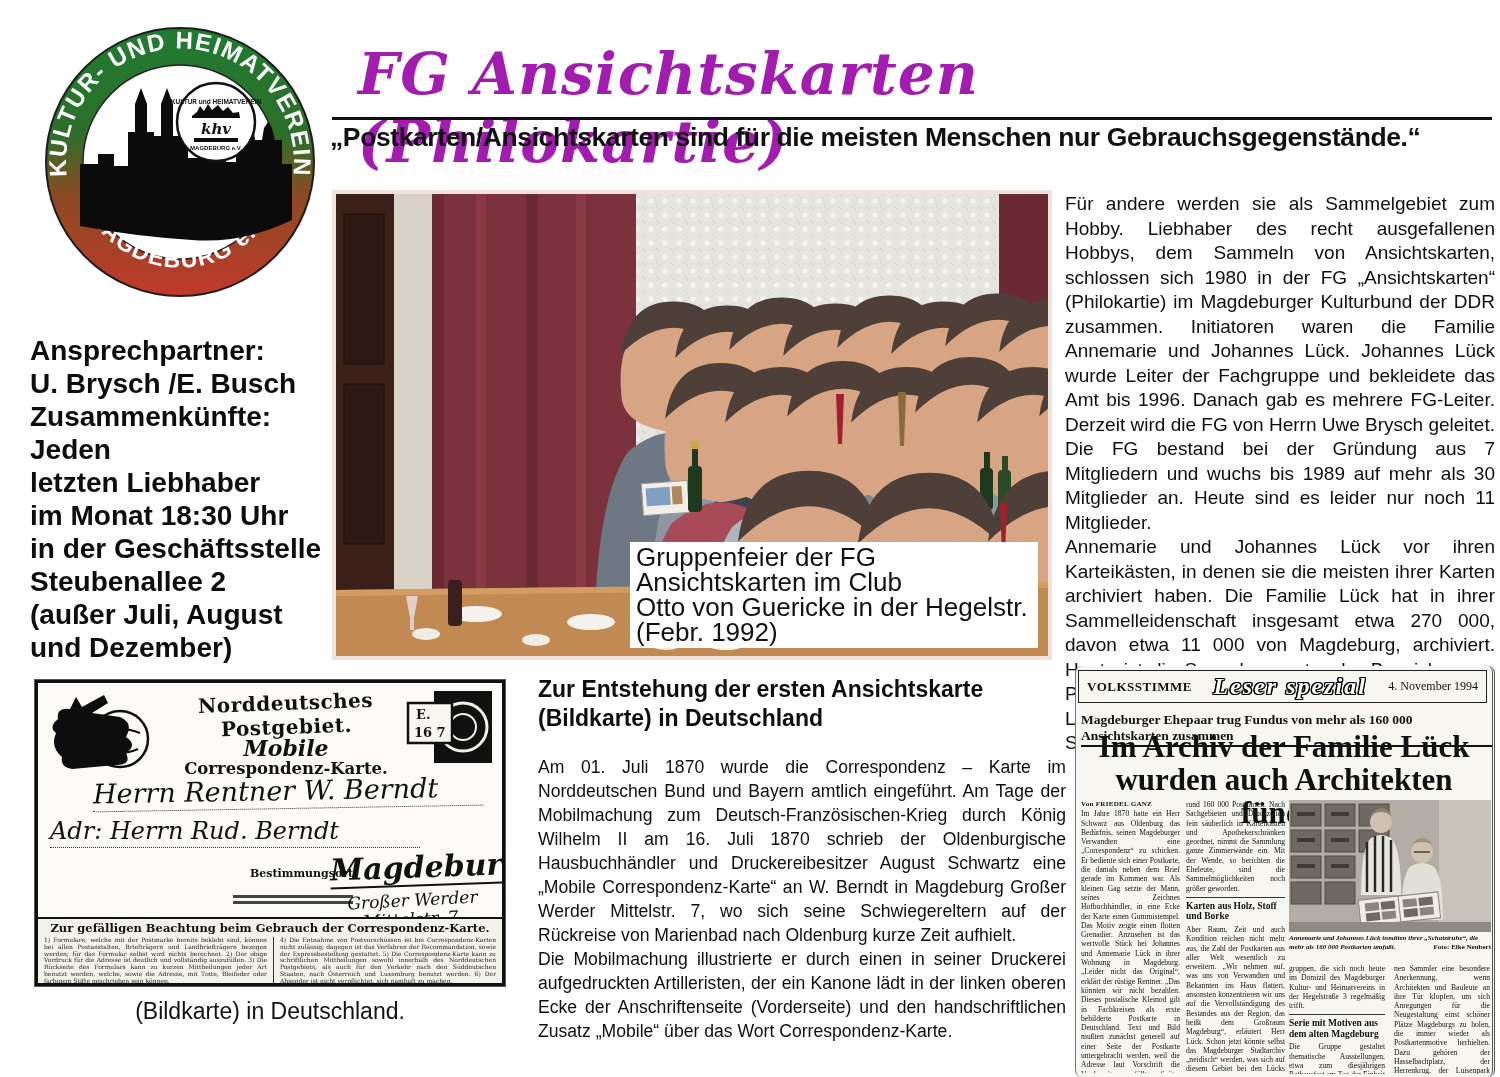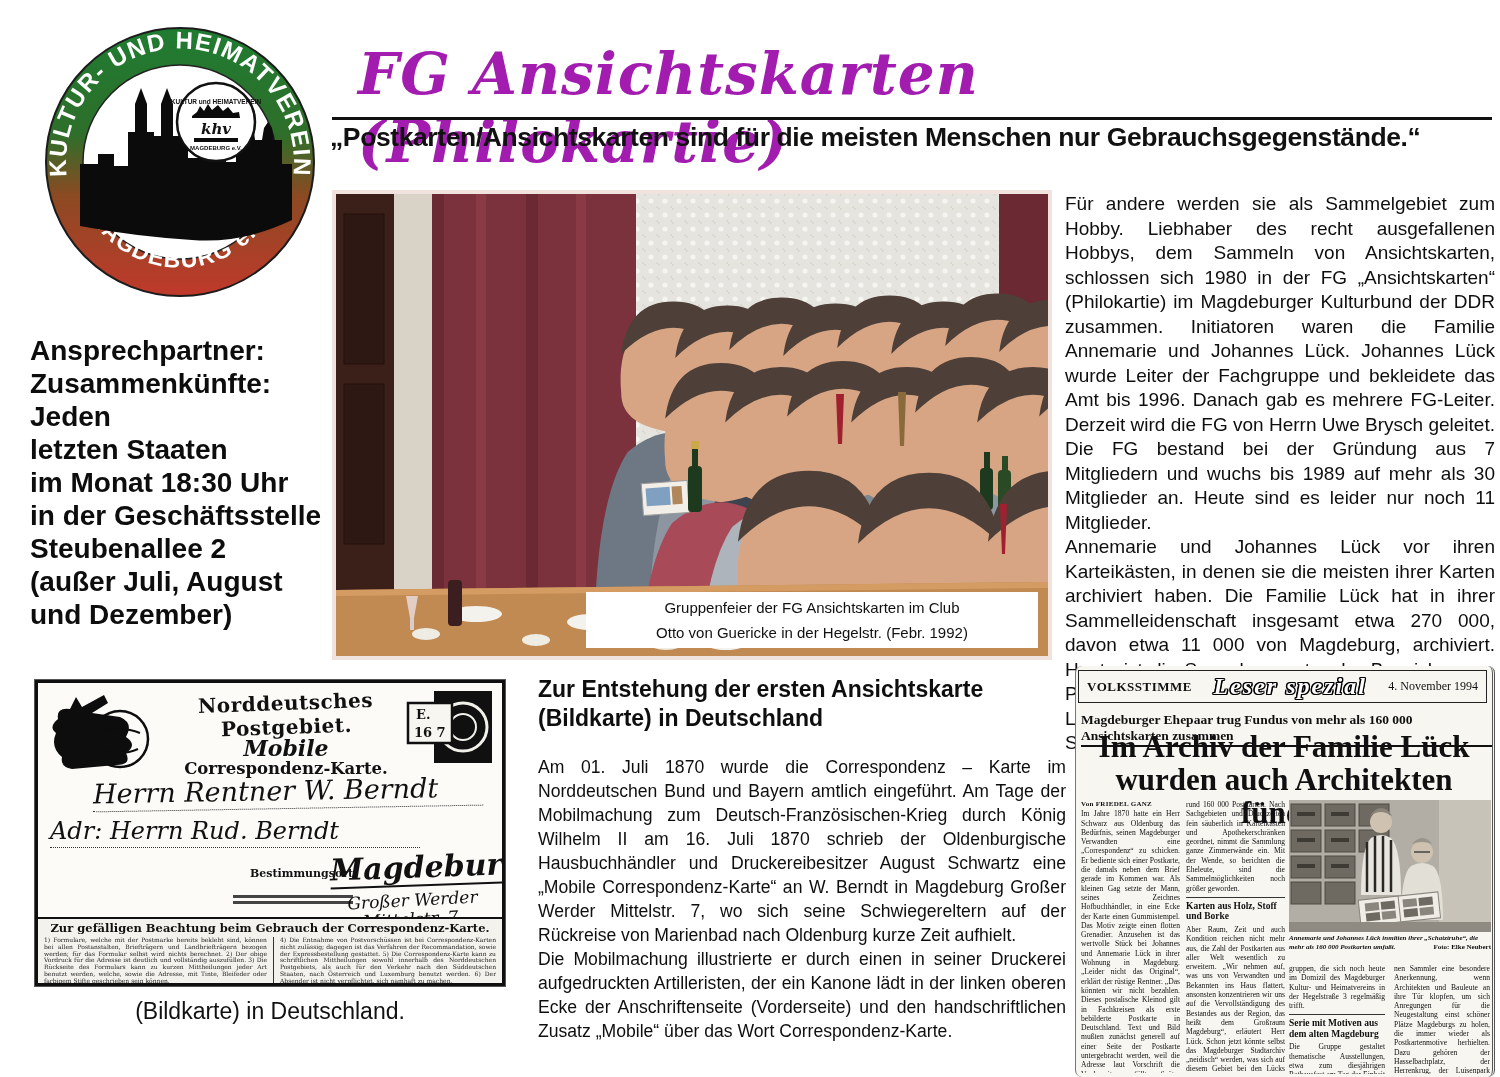--- a/index.html
+++ b/index.html
@@ -14,22 +14,22 @@
   .quote-head { position:absolute; left:330px; top:122px; width:1168px;
     font-weight:bold; font-size:26.5px; letter-spacing:-0.4px; color:#111; }
 
   
   .sidebar { position:absolute; left:30px; top:334px; width:302px;
     font-weight:bold; font-size:28px; line-height:33px; color:#0d0d0d; }
 
   
   .photo-wrap { position:absolute; left:332px; top:190px; width:720px; height:470px;
     border:4px solid #f0e3dd; background:#7b323c; }
-  .photo-caption { position:absolute; right:10px; bottom:8px; width:452px;
-    background:#ffffff; text-align:center; font-size:15px; line-height:25px;
+  .photo-caption { position:absolute; right:10px; bottom:8px; width:408px;
+    background:#ffffff; text-align:left; font-size:26px; line-height:25px;
     color:#111; padding:3px 6px; }
 
   
   .right-col { position:absolute; left:1065px; top:192px; width:430px;
     font-size:19px; line-height:24.5px; text-align:justify; color:#0e0e0e; }
 
   
   .entstehung { position:absolute; left:538px; top:675px; width:528px; color:#0e0e0e; }
   .entstehung h2 { font-size:23px; line-height:29px; font-weight:bold; margin-bottom:22px; }
   .entstehung p { font-size:17.6px; line-height:24px; text-align:justify; }
@@ -135,23 +135,24 @@
       </g>
     </svg>
   </div>
 
   <div class="main-title">FG Ansichtskarten (Philokartie)</div>
   <div class="title-rule"></div>
   <div class="quote-head">„Postkarten/Ansichtskarten sind für die meisten Menschen nur Gebrauchsgegenstände.“</div>
 
   <div class="sidebar">
     <div>Ansprechpartner:</div>
+    <div>U. Brysch /E. Busch</div>
     <div>Zusammenkünfte:</div>
     <div>Jeden</div>
-    <div>letzten Staaten</div>
+    <div>letzten Liebhaber</div>
     <div>im Monat 18:30 Uhr</div>
     <div>in der Geschäftsstelle</div>
     <div>Steubenallee 2</div>
     <div>(außer Juli, August</div>
     <div>und Dezember)</div>
   </div>
 
   <div class="photo-wrap">
     <svg width="712" height="462" viewBox="0 0 712 462">
       <defs>

